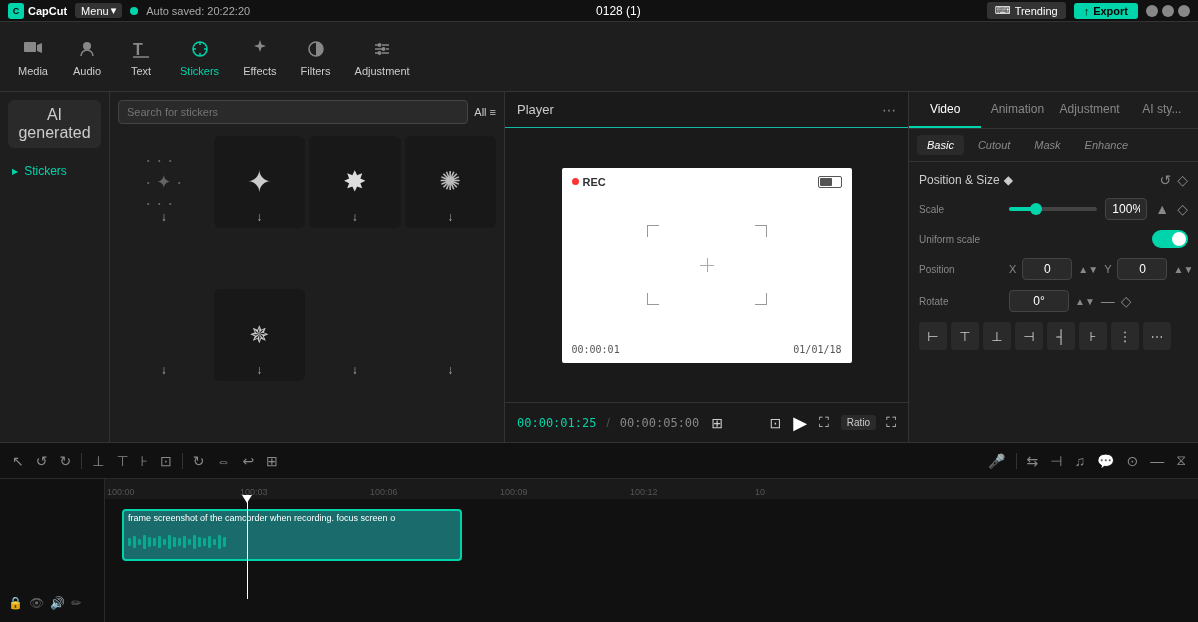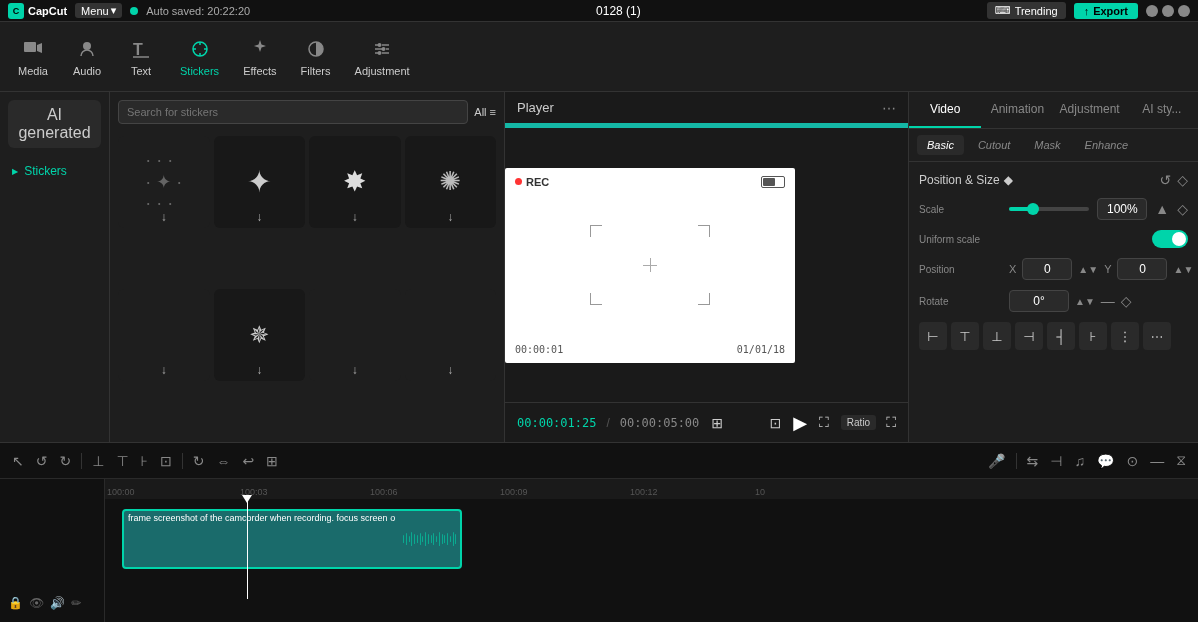--- a/index.html
+++ b/index.html
@@ -47,23 +47,23 @@
     .search-input { flex: 1; background: #2a2a2a; border: 1px solid #444; border-radius: 4px; padding: 5px 8px; color: #ccc; font-size: 11px; }
     .all-btn { background: none; border: none; color: #ccc; font-size: 11px; cursor: pointer; white-space: nowrap; display: flex; align-items: center; gap: 3px; }
     .section-title { padding: 4px 10px 6px; font-size: 12px; color: #aaa; }
     .stickers-grid { display: grid; grid-template-columns: repeat(4, 1fr); gap: 4px; padding: 4px 8px; overflow-y: auto; flex: 1; }
     .sticker-item { background: #2a2a2a; border-radius: 6px; aspect-ratio: 1; display: flex; flex-direction: column; align-items: center; justify-content: center; cursor: pointer; position: relative; overflow: hidden; }
     .sticker-inner { width: 100%; height: 100%; display: flex; align-items: center; justify-content: center; font-size: 28px; }
     .sticker-download { position: absolute; bottom: 4px; left: 50%; transform: translateX(-50%); color: #aaa; font-size: 12px; }
 
     
     .player-area { flex: 1; background: #1a1a1a; display: flex; flex-direction: column; }
-    .player-header { height: 36px; display: flex; align-items: center; padding: 0 12px; border-bottom: 5px solid #14b8a6; justify-content: space-between; }
+    .player-header { height: 36px; display: flex; align-items: center; padding: 0 12px; border-bottom: 1px solid #14b8a6; justify-content: space-between; }
     .player-title { font-size: 13px; color: #ccc; }
-    .player-canvas { flex: 1; display: flex; align-items: center; justify-content: flex-start; background: #1a1a1a; }
+    .player-canvas { flex: 1; display: flex; align-items: center; justify-content: center; background: #1a1a1a; }
     .video-frame { width: 290px; height: 195px; background: #fff; border-radius: 2px; position: relative; overflow: hidden; }
     .rec-indicator { position: absolute; top: 8px; left: 10px; display: flex; align-items: center; gap: 4px; }
     .rec-dot { width: 7px; height: 7px; background: #ff3333; border-radius: 50%; }
     .rec-text { font-size: 11px; color: #333; font-weight: bold; }
     .battery-area { position: absolute; top: 8px; right: 10px; display: flex; align-items: center; }
     .battery-icon { width: 24px; height: 12px; border: 1.5px solid #555; border-radius: 2px; position: relative; display: flex; align-items: center; padding: 1px; }
     .battery-fill { width: 12px; height: 100%; background: #555; border-radius: 1px; }
     .viewfinder { position: absolute; top: 50%; left: 50%; transform: translate(-50%, -50%); width: 120px; height: 80px; }
     .vf-corner { position: absolute; width: 12px; height: 12px; border-color: #999; border-style: solid; }
     .vf-tl { top: 0; left: 0; border-width: 1.5px 0 0 1.5px; }
@@ -125,21 +125,21 @@
     .timeline-body { flex: 1; display: flex; overflow: hidden; }
     .tl-left { width: 105px; border-right: 1px solid #2a2a2a; display: flex; flex-direction: column; justify-content: flex-end; padding-bottom: 8px; }
     .tl-track-controls { display: flex; align-items: center; gap: 6px; padding: 4px 8px; }
     .tl-ctrl-icon { color: #666; font-size: 12px; cursor: pointer; }
     .tl-right { flex: 1; position: relative; overflow: hidden; }
     .tl-ruler { height: 20px; background: #1a1a1a; display: flex; align-items: flex-end; padding-bottom: 2px; overflow: hidden; }
     .tl-tick { position: absolute; bottom: 2px; font-size: 9px; color: #555; }
     .tl-tracks { flex: 1; position: relative; padding-top: 4px; }
     .tl-playhead { position: absolute; top: 0; width: 1px; background: #fff; height: 100%; z-index: 10; left: 142px; }
     .tl-playhead-head { position: absolute; top: -4px; left: -5px; width: 0; height: 0; border-left: 5px solid transparent; border-right: 5px solid transparent; border-top: 8px solid #fff; }
-    .tl-clip { position: absolute; height: 60px; background: #1a6b6b; border: 2px solid #00d4aa; border-radius: 4px; overflow: hidden; display: flex; flex-direction: row; }
+    .tl-clip { position: absolute; height: 52px; background: #1a6b6b; border: 2px solid #00d4aa; border-radius: 4px; overflow: hidden; display: flex; flex-direction: column; }
     .tl-clip-text { font-size: 9px; color: #fff; padding: 2px 4px; white-space: nowrap; overflow: hidden; text-overflow: ellipsis; flex-shrink: 0; }
     .tl-clip-waveform { flex: 1; display: flex; align-items: center; gap: 1px; padding: 0 4px; opacity: 0.6; }
     .wf-bar { background: #00d4aa; width: 3px; border-radius: 1px; }
   </style>
 </head>
 <body>
 
 <div class="top-bar">
   <div class="top-bar-left">
     <div class="capcut-logo">
@@ -372,21 +372,21 @@
       </div>
 
       <div class="prop-row">
         <span class="prop-label">Scale</span>
         <div class="prop-value">
           <div style="display:flex;align-items:center;gap:8px;">
             <div class="slider-track" style="flex:1">
               <div class="slider-fill"></div>
               <div class="slider-thumb"></div>
             </div>
-            <input class="number-input" value="100%" style="width: 50px;">
+            <input class="number-input" value="100%" style="width: 42px;">
             <button class="icon-btn">▲</button>
             <button class="icon-btn">◇</button>
           </div>
         </div>
       </div>
 
       <div class="prop-row">
         <span class="prop-label">Uniform scale</span>
         <div class="prop-value" style="display:flex;justify-content:flex-end;">
           <div class="toggle-on"></div>

